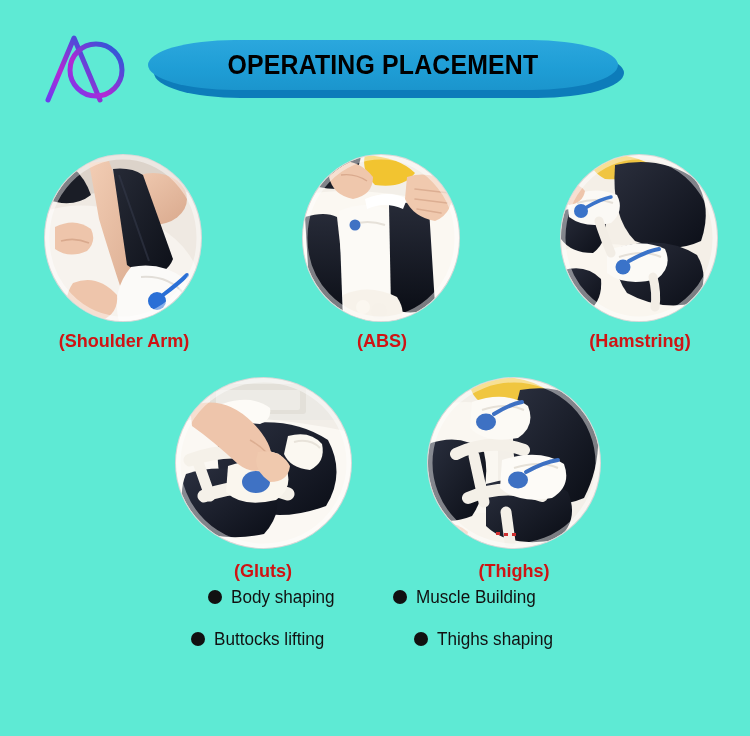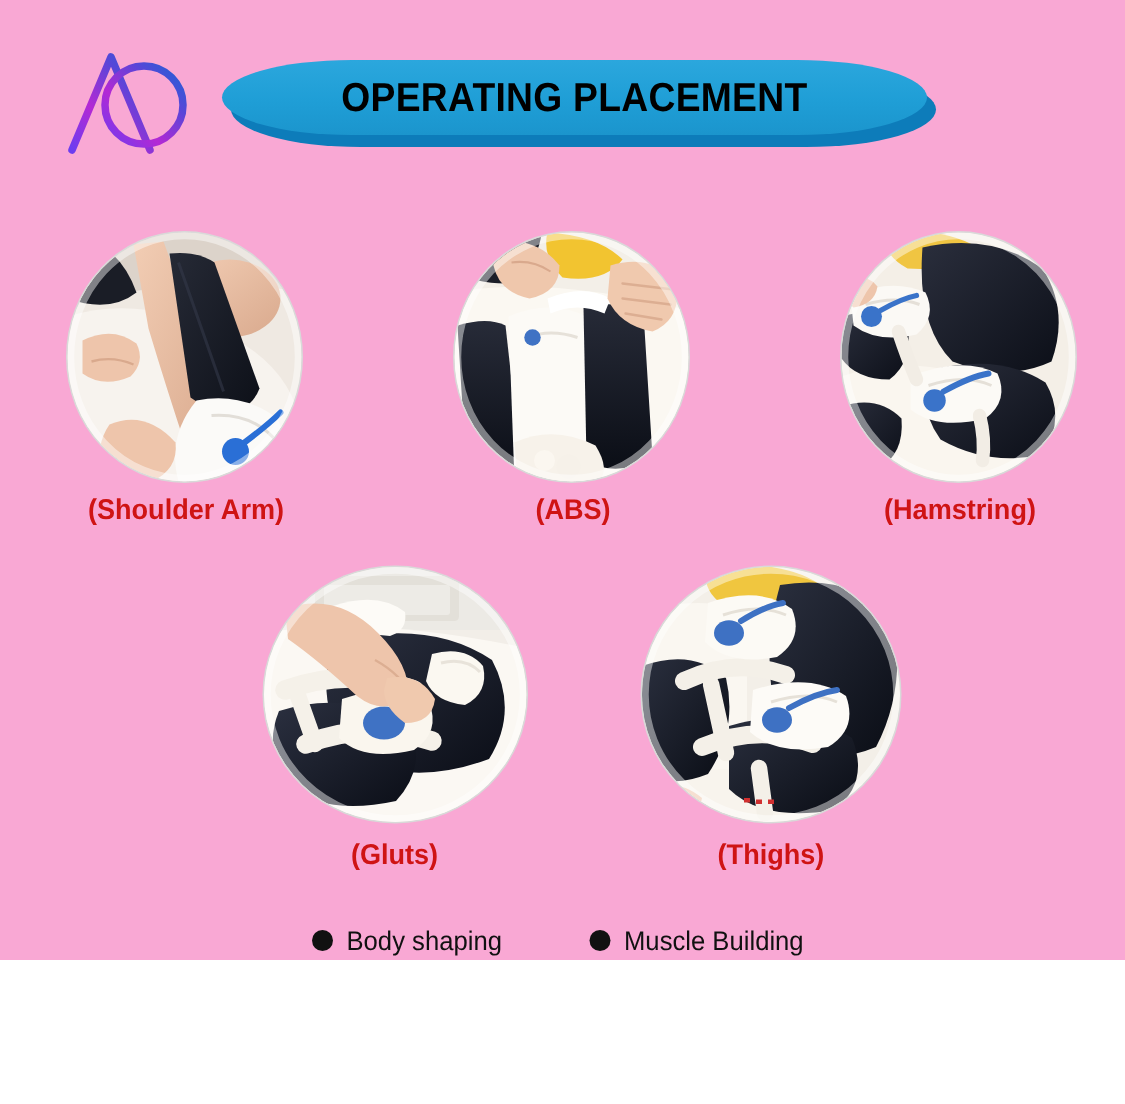--- a/index.html
+++ b/index.html
@@ -11,22 +11,22 @@
     width: 750px;
     height: 736px;
     background: #ffffff;
     font-family: "Liberation Sans", sans-serif;
     overflow: hidden;
     position: relative;
   }
   #page {
     position: relative;
     width: 750px;
-    height: 640px;
-    background: #f9a8d4;
+    height: 736px;
+    background: #5eead4;
   }
 
   
   #header {
     position: absolute;
     left: 0;
     top: 0;
     width: 750px;
     height: 130px;
   }
@@ -107,21 +107,21 @@
   
   #photo-4 { left: 176px; top: 378px; width: 175px; height: 170px; }
   #photo-5 { left: 428px; top: 378px; width: 172px; height: 170px; }
   #cap-4 { left: 172px; top: 560px; width: 182px; }
   #cap-5 { left: 423px; top: 560px; width: 182px; }
 
   
   #features {
     position: absolute;
     left: 0;
-    top: 606px;
+    top: 576px;
     width: 750px;
   }
   .feat-row {
     display: flex;
     justify-content: center;
     align-items: center;
     height: 42px;
   }
   .feat {
     display: flex;
@@ -424,16 +424,26 @@
       <div class="feat">
         <span class="dot"></span>
         <span class="feat-label">Body shaping</span>
       </div>
       <div class="feat">
         <span class="dot"></span>
         <span class="feat-label">Muscle Building</span>
       </div>
     </div>
 
+    <div class="feat-row" id="feat-row-2">
+      <div class="feat">
+        <span class="dot"></span>
+        <span class="feat-label">Buttocks lifting</span>
+      </div>
+      <div class="feat">
+        <span class="dot"></span>
+        <span class="feat-label">Thighs shaping</span>
+      </div>
+    </div>
 
   </div>
 
 </div>
 
 </body></html>

